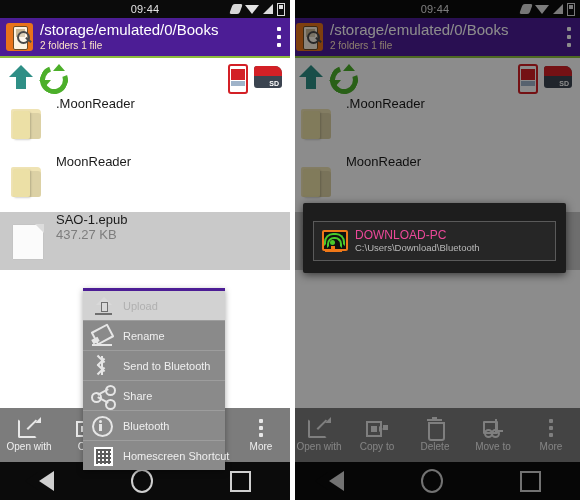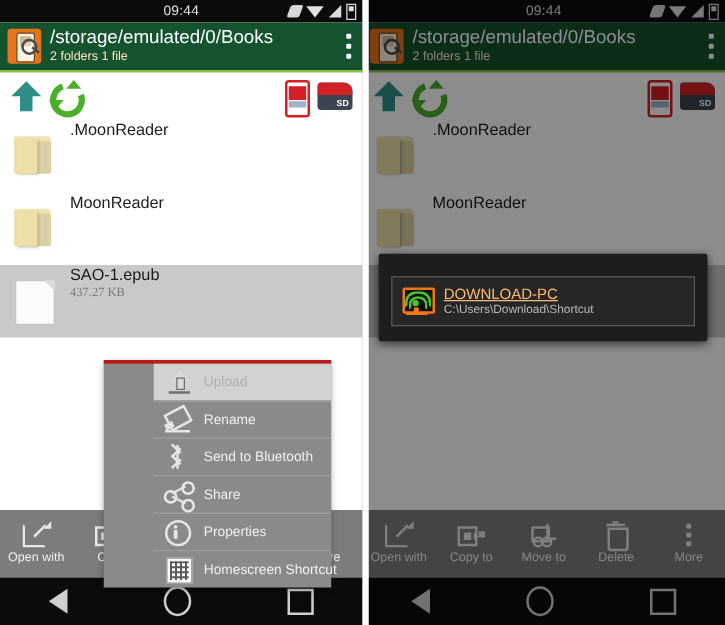--- a/index.html
+++ b/index.html
@@ -14,21 +14,21 @@
   .statusbar{position:relative;height:18px;background:#0b0b0b;color:#e9e9e9;}
   .statusbar .clock{position:absolute;left:0;right:0;top:0;line-height:18px;text-align:center;font-size:11px;letter-spacing:.2px;color:#e2e2e2;}
   .statusbar .sysicons{position:absolute;right:5px;top:0;height:18px;display:flex;align-items:center;gap:4px;}
   .ic-vib{width:10px;height:10px;background:#d7d7d7;transform:skewX(-20deg) rotate(0deg);border-radius:2px;}
   .ic-wifi{width:0;height:0;border-left:7px solid transparent;border-right:7px solid transparent;border-top:9px solid #e2e2e2;}
   .ic-sig{width:0;height:0;border-left:10px solid transparent;border-bottom:10px solid #dcdcdc;}
   .ic-bat{width:6px;height:11px;border:1px solid #dcdcdc;position:relative;}
   .ic-bat::after{content:"";position:absolute;left:1px;right:1px;top:1px;height:4px;background:#dcdcdc;}
 
   
-  .appbar{height:38px;background:#14532d;position:relative;border-bottom:2px solid #8dbf3e;}
+  .appbar{height:38px;background:#4c1d95;position:relative;border-bottom:2px solid #8dbf3e;}
   .appbar .appicon{position:absolute;left:6px;top:5px;width:27px;height:28px;background:#e8731a;border-radius:3px;}
   .appicon .phone{position:absolute;left:7px;top:3px;width:13px;height:22px;background:#fdf3e2;border:1px solid #6b4a22;border-radius:2px;}
   .appicon .phone::before{content:"";position:absolute;left:2px;top:2px;right:2px;height:8px;background:#cbb894;}
   .appicon .lens{position:absolute;left:11px;top:8px;width:9px;height:9px;border:2px solid #4a4a4a;border-radius:50%;background:rgba(255,255,255,.35);}
   .appicon .handle{position:absolute;left:19px;top:16px;width:7px;height:2px;background:#4a4a4a;transform:rotate(40deg);}
   .appbar .titles{position:absolute;left:40px;top:2px;right:30px;}
   .appbar .path{font-size:15px;color:#fff;line-height:20px;white-space:nowrap;overflow:hidden;text-overflow:ellipsis;}
   .appbar .sub{font-size:10px;color:#fde3c9;line-height:12px;}
   .kebab{position:absolute;right:9px;top:9px;width:4px;height:20px;display:flex;flex-direction:column;justify-content:space-between;align-items:center;}
   .kebab i{display:block;width:4px;height:4px;background:#fff;border-radius:1px;}
@@ -54,21 +54,21 @@
   .row{position:relative;height:58px;}
   .row.sel{background:#c9c9c9;}
   .folder{position:absolute;left:11px;top:11px;width:34px;height:34px;}
   .folder .back{position:absolute;left:0;top:2px;width:30px;height:30px;background:#efe3b4;border-radius:2px 4px 2px 2px;}
   .folder .front{position:absolute;left:2px;top:4px;width:17px;height:28px;background:#ece0a6;border-radius:2px;box-shadow:1px 1px 2px rgba(0,0,0,.18);}
   .folder .shade{position:absolute;left:19px;top:6px;width:11px;height:26px;background:rgba(0,0,0,.08);border-radius:0 3px 3px 0;}
   .docicon{position:absolute;left:12px;top:12px;width:30px;height:34px;background:#fbfbfb;border:1px solid #c4c4c4;border-radius:1px;}
   .docicon .fold{position:absolute;right:-1px;top:-1px;width:0;height:0;border-left:9px solid transparent;border-top:9px solid #dcdcdc;}
   .row .nm{position:absolute;left:56px;top:0;right:8px;height:58px;display:flex;flex-direction:column;justify-content:flex-start;}
   .row .nm .t{font-size:13px;color:#1b1b1b;line-height:16px;}
-  .row .nm .s{font-size:10px;color:#7d7d7d;line-height:14px;font-family:Liberation Serif, serif;}
+  .row .nm .s{font-size:13px;color:#7d7d7d;line-height:14px;}
 
   
   .actionbar{position:absolute;left:0;bottom:38px;width:290px;height:54px;background:#7c7c7c;display:flex;}
   .act{flex:1;position:relative;display:flex;flex-direction:column;align-items:center;justify-content:center;gap:3px;}
   .act .lab{font-size:10px;color:#efefef;line-height:11px;white-space:nowrap;overflow:hidden;}
   .act .gl{height:20px;width:22px;position:relative;}
   .gl-openwith .box{position:absolute;left:0;bottom:0;width:15px;height:15px;border:2px solid #e8e8e8;border-top-color:transparent;border-right-color:transparent;border-radius:2px;}
   .gl-openwith .arr{position:absolute;right:0;top:0;width:12px;height:12px;}
   .gl-openwith .arr::before{content:"";position:absolute;left:0;bottom:0;width:13px;height:2px;background:#e8e8e8;transform:rotate(-45deg);transform-origin:left bottom;}
   .gl-openwith .arr::after{content:"";position:absolute;right:-1px;top:-1px;width:0;height:0;border-left:6px solid transparent;border-bottom:6px solid #e8e8e8;}
@@ -89,21 +89,21 @@
 
   
   .navbar{position:absolute;left:0;bottom:0;width:290px;height:38px;background:#0b0b0b;display:flex;align-items:center;justify-content:space-around;}
   .nv-back{width:0;height:0;border-top:10px solid transparent;border-bottom:10px solid transparent;border-right:15px solid transparent;position:relative;}
   .nv-back::after{content:"";position:absolute;left:-14px;top:-9px;width:0;height:0;border-top:9px solid transparent;border-bottom:9px solid transparent;border-right:13px solid #0b0b0b;}
   .nv-back{border-right-color:#cfcfcf;}
   .nv-home{width:18px;height:20px;border:2px solid #cfcfcf;border-radius:50%;}
   .nv-rec{width:17px;height:17px;border:2px solid #cfcfcf;}
 
   
-  .popup{position:absolute;left:83px;top:288px;width:142px;background:#8a8a8a;border-top:3px solid #b91c1c;box-shadow:0 2px 6px rgba(0,0,0,.35);z-index:40;padding-left:40px;}
+  .popup{position:absolute;left:83px;top:288px;width:142px;background:#8a8a8a;border-top:3px solid #4c1d95;box-shadow:0 2px 6px rgba(0,0,0,.35);z-index:40;}
   .mi{position:relative;height:29px;display:flex;align-items:center;border-bottom:1px solid #9d9d9d;}
   .mi:last-child{border-bottom:none;}
   .mi.hl{background:#d2d2d2;}
   .mi .mgl{width:30px;height:22px;margin-left:6px;position:relative;flex:none;}
   .mi .mlab{font-size:11px;color:#efefef;margin-left:4px;white-space:nowrap;}
   .mi.hl .mlab{color:#b0b0b0;}
   .g-upload .base{position:absolute;left:6px;bottom:2px;width:17px;height:2px;background:#6f6f6f;}
   .g-upload .sh{position:absolute;left:12px;bottom:5px;width:5px;height:8px;background:#d9d9d9;border:1px solid #6f6f6f;}
   .g-upload .hd{position:absolute;left:7px;top:2px;width:0;height:0;border-left:8px solid transparent;border-right:8px solid transparent;border-bottom:8px solid #d9d9d9;}
   .g-rename .pen{position:absolute;left:4px;top:2px;width:15px;height:11px;border:2px solid #e6e6e6;transform:rotate(-28deg);border-radius:1px;}
@@ -134,21 +134,21 @@
   .dialog .dtitle{font-size:14px;color:#f2f2f2;text-align:center;line-height:22px;}
   .dialog .ditem{margin:8px 10px 0;border:1px solid #5a5a5a;background:#262626;height:38px;display:flex;align-items:center;}
   .dialog .pcicon{width:26px;height:22px;margin-left:7px;position:relative;flex:none;}
   .pcicon .scr{position:absolute;left:1px;top:0;width:22px;height:17px;border:2px solid #f07818;border-radius:2px;background:#101010;}
   .pcicon .std{position:absolute;left:10px;top:16px;width:4px;height:4px;background:#f07818;}
   .pcicon .base{position:absolute;left:4px;bottom:0;width:17px;height:2px;background:#f07818;}
   .pcicon .w1{position:absolute;left:9px;top:10px;width:5px;height:5px;border-radius:50%;background:#49c92b;}
   .pcicon .w2{position:absolute;left:6px;top:7px;width:11px;height:7px;border:2px solid #49c92b;border-bottom-color:transparent;border-radius:7px 7px 0 0;}
   .pcicon .w3{position:absolute;left:3px;top:3px;width:17px;height:9px;border:2px solid #49c92b;border-bottom-color:transparent;border-radius:9px 9px 0 0;}
   .dialog .dtexts{margin-left:8px;display:flex;flex-direction:column;justify-content:center;}
-  .dialog .dname{font-size:12px;color:#fdba74;line-height:14px;text-decoration:underline;}
+  .dialog .dname{font-size:12px;color:#ec4899;line-height:14px;}
   .dialog .dpath{font-size:9.5px;color:#b9b9b9;line-height:12px;}
 </style>
 </head>
 <body>
 
 <div class="stage">
 
   <div class="panel left">
 
     <div class="statusbar">
@@ -266,21 +266,21 @@
             <i class="d3"></i>
           </span>
         <span class="mlab">Share</span>
       </div>
       <div class="mi">
         <span class="mgl g-prop">
             <i class="c"></i>
             <i class="dot"></i>
             <i class="bar"></i>
           </span>
-        <span class="mlab">Properties</span>
+        <span class="mlab">Bluetooth</span>
       </div>
       <div class="mi">
         <span class="mgl g-hs">
             <i class="gridbox"></i>
           </span>
         <span class="mlab">Homescreen Shortcut</span>
       </div>
     </div>
 
     <div class="actionbar">
@@ -410,36 +410,36 @@
       </div>
       <div class="act">
         <span class="gl gl-copy">
             <i class="b1"></i>
             <i class="ar"></i>
             <i class="b2"></i>
           </span>
         <span class="lab">Copy to</span>
       </div>
       <div class="act">
+        <span class="gl gl-del">
+            <i class="hdl"></i>
+            <i class="lid"></i>
+            <i class="can"></i>
+          </span>
+        <span class="lab">Delete</span>
+      </div>
+      <div class="act">
         <span class="gl gl-move">
             <i class="body"></i>
             <i class="mast"></i>
             <i class="fork"></i>
             <i class="w1"></i>
             <i class="w2"></i>
           </span>
         <span class="lab">Move to</span>
-      </div>
-      <div class="act">
-        <span class="gl gl-del">
-            <i class="hdl"></i>
-            <i class="lid"></i>
-            <i class="can"></i>
-          </span>
-        <span class="lab">Delete</span>
       </div>
       <div class="act">
         <span class="gl gl-more">
             <i></i>
             <i></i>
             <i></i>
           </span>
         <span class="lab">More</span>
       </div>
     </div>
@@ -451,21 +451,21 @@
         <span class="pcicon">
           <i class="scr"></i>
             <i class="w3"></i>
             <i class="w2"></i>
             <i class="w1"></i>
             <i class="std"></i>
             <i class="base"></i>
         </span>
         <span class="dtexts">
           <span class="dname">DOWNLOAD-PC</span>
-          <span class="dpath">C:\Users\Download\Shortcut</span>
+          <span class="dpath">C:\Users\Download\Bluetooth</span>
         </span>
       </div>
     </div>
 
     <div class="navbar">
       <span class="nv-back"></span>
       <span class="nv-home"></span>
       <span class="nv-rec"></span>
     </div>
   </div>

